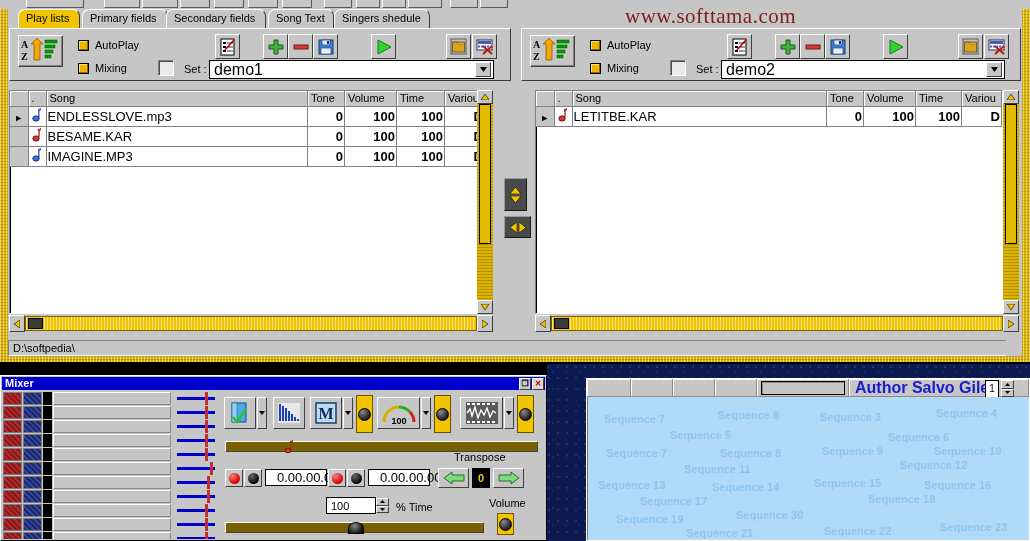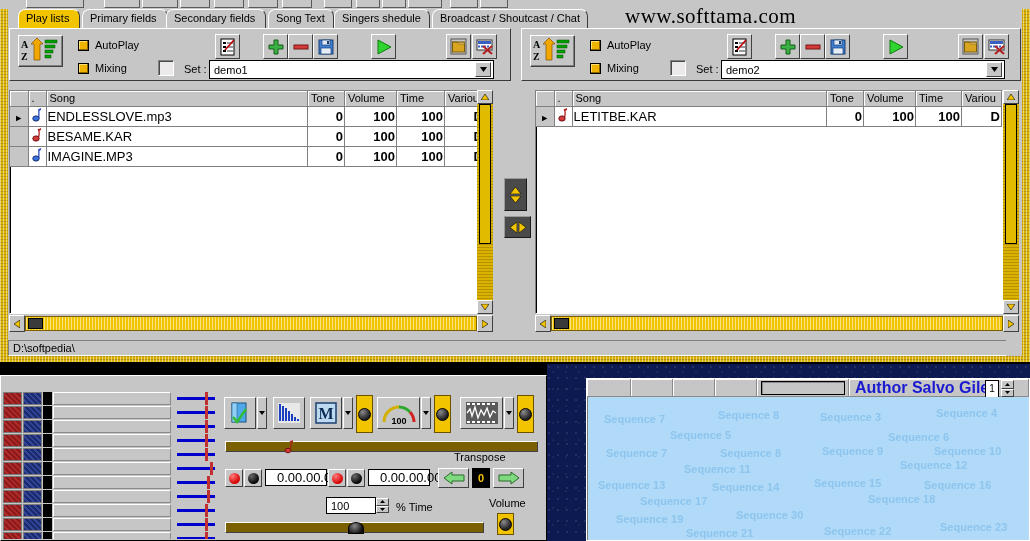--- a/index.html
+++ b/index.html
@@ -47,21 +47,21 @@
     border:1px solid #ffffff; border-right-color:#3a3a3a; border-bottom:none;
     border-top-left-radius:7px; border-top-right-radius:7px;
     font-size:11px; color:#000; line-height:17px; padding:0 7px;
     white-space:nowrap; cursor:default;
   }
   .tab.active { background:#f2c400; font-weight:normal; border-color:#ffffff #3a3a3a #3a3a3a #ffffff; }
 
   
   .watermark {
     position:absolute; left:625px; top:4px; width:260px; height:22px;
-    color:#000000; font-family:"Liberation Serif", serif; font-size:21px;
+    color:#7f1d1d; font-family:"Liberation Serif", serif; font-size:21px;
     letter-spacing:.5px; white-space:nowrap; pointer-events:none;
   }
 
   
   .panel { position:absolute; top:28px; height:53px; background:#c6c6c6;
     border-top:1px solid #ffffff; border-left:1px solid #ffffff;
     border-right:1px solid #3a3a3a; border-bottom:1px solid #3a3a3a; }
   .sortbtn { position:absolute; left:8px; top:6px; width:45px; height:32px; }
   .chk { width:11px; height:11px; background:#f0b400; border:1px solid #000;
          box-shadow: inset -1px -1px 0 #8a6500, inset 1px 1px 0 #ffe070; }
@@ -72,21 +72,21 @@
         box-shadow: inset 1px 1px 0 #4a4a4a;
         background-image: radial-gradient(circle at 1px 1px, #d5d5d5 0.5px, transparent 0.6px);
         background-size:3px 3px; }
   .tbtn { position:absolute; width:25px; height:25px; background:#c6c6c6;
     border-top:1px solid #ffffff; border-left:1px solid #ffffff;
     border-right:1px solid #404040; border-bottom:1px solid #404040;
     display:flex; align-items:center; justify-content:center; }
   .setlabel { position:absolute; font-size:11px; }
   .combo { position:absolute; height:19px; background:#fff;
     border:1px solid #000; display:flex; align-items:center; }
-  .combo .val { flex:1; padding-left:4px; font-size:11px; }
+  .combo .val { flex:1; padding-left:4px; font-size:16px; }
   .combo .arrow { width:16px; height:15px; margin-right:2px; background:#c6c6c6;
     border-top:1px solid #ffffff; border-left:1px solid #ffffff;
     border-right:1px solid #404040; border-bottom:1px solid #404040;
     display:flex; align-items:center; justify-content:center; }
 
   
   .grid { position:absolute; background:#ffffff;
     border-top:1px solid #808080; border-left:1px solid #808080;
     border-right:1px solid #ffffff; border-bottom:1px solid #ffffff;
     box-shadow: inset 1px 1px 0 #000; overflow:hidden; }
@@ -256,21 +256,20 @@
   </div>
 
   <div class="watermark">www.softtama.com</div>
 
   <div class="tabbar">
     <div class="tab active" style="left:10px;width:62px;">Play lists</div>
     <div class="tab" style="left:74px;width:86px;">Primary fields</div>
     <div class="tab" style="left:158px;width:100px;">Secondary fields</div>
     <div class="tab" style="left:260px;width:66px;">Song Text</div>
     <div class="tab" style="left:326px;width:96px;">Singers shedule</div>
-    <div class="tab" style="left:424px;width:156px;">Broadcast / Shoutcast / Chat</div>
   </div>
 
   <div class="panel" style="left:9px;width:502px;">
     <div class="btn3d sortbtn">
       <svg width="41" height="28" viewBox="0 0 41 28">
         <text x="2" y="12" font-size="10" font-family="Liberation Serif, serif" font-weight="bold">A</text>
         <text x="2" y="24" font-size="10" font-family="Liberation Serif, serif" font-weight="bold">Z</text>
         <path d="M15 24 L15 8 L12 8 L18 2 L24 8 L21 8 L21 24 Z" fill="#f2a800" stroke="#7a5200" stroke-width="0.7"></path>
         <rect x="26" y="4" width="12" height="3" fill="#00a000" stroke="#005000" stroke-width="0.5"></rect>
         <rect x="26" y="9" width="10" height="3" fill="#00a000" stroke="#005000" stroke-width="0.5"></rect>
@@ -646,20 +645,26 @@
 
   <div class="pathbar" style="top:340px;width:1010px;">
     <span>D:\softpedia\</span>
   </div>
   <div style="position:absolute;left:1006px;top:340px;width:12px;height:16px;background:#c6c6c6;"></div>
   <div style="position:absolute;left:0;top:362px;width:1030px;height:13px;background:#000;"></div>
 
   <div class="desktop"></div>
 
   <div class="mixerwin">
+    <div class="titlebar">
+      <span>Mixer</span>
+      <span class="sp"></span>
+      <span class="tbbtn">❐</span>
+      <span class="tbbtn close">✕</span>
+    </div>
 
     <div class="chanlist">
       <div class="chrow">
           <span class="chic ic-red"></span>
           <span class="chic ic-blue"></span>
           <span class="chblk"></span>
           <span class="chname"></span>
           <span class="vsep"></span>
           <span class="chslid">
             <span class="bar"></span>

